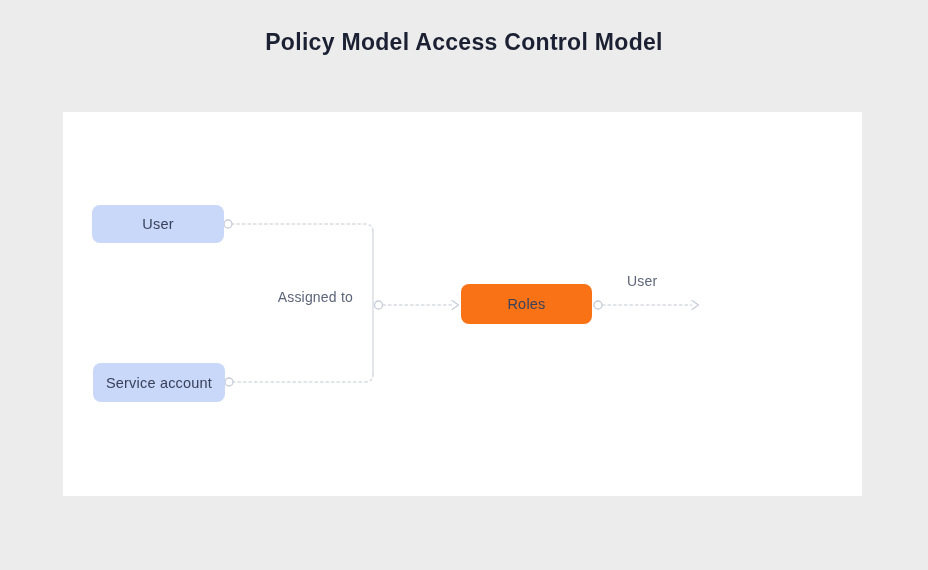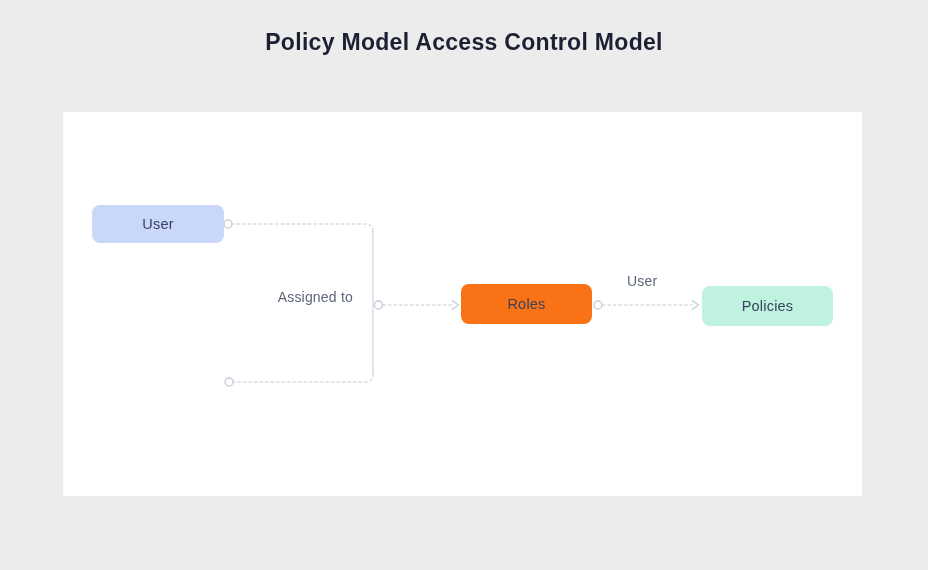--- a/index.html
+++ b/index.html
@@ -89,25 +89,25 @@
     <circle class="endpoint-circle" cx="165" cy="112" r="4"></circle>
     <circle class="endpoint-circle" cx="166" cy="270" r="4"></circle>
     <circle class="endpoint-circle" cx="315.5" cy="193" r="4"></circle>
     <circle class="endpoint-circle" cx="535" cy="193" r="4"></circle>
   </svg>
 
   <div class="node node-user" style="background-color: rgb(201, 215, 248);">
     <span class="node-label">User</span>
   </div>
 
+  <div class="node node-service" style="background-color: rgb(201, 215, 248);">
+    <span class="node-label">Service account</span>
+  </div>
 
   <div class="node node-roles" style="background-color: #f97316;">
     <span class="node-label">Roles</span>
   </div>
 
-  <div class="node node-policies" style="background-color: rgb(192, 242, 224);">
-    <span class="node-label">Policies</span>
-  </div>
 
   <div class="edge-label edge-label-assigned">Assigned to</div>
   <div class="edge-label edge-label-group">User</div>
 
 </div>
 
 </body></html>

